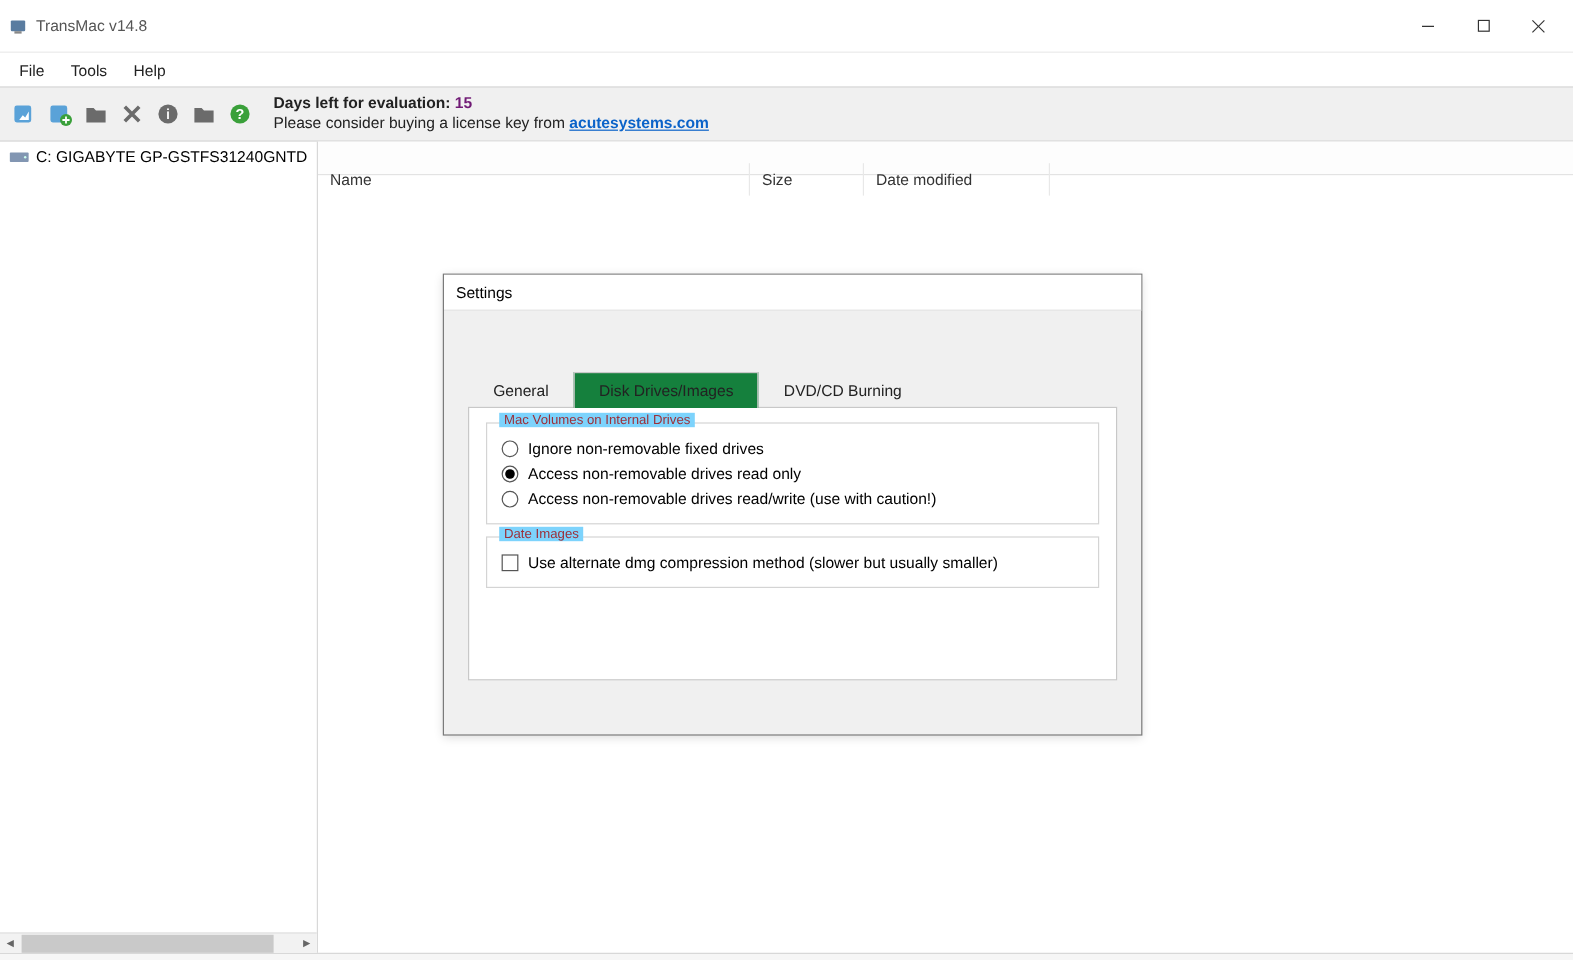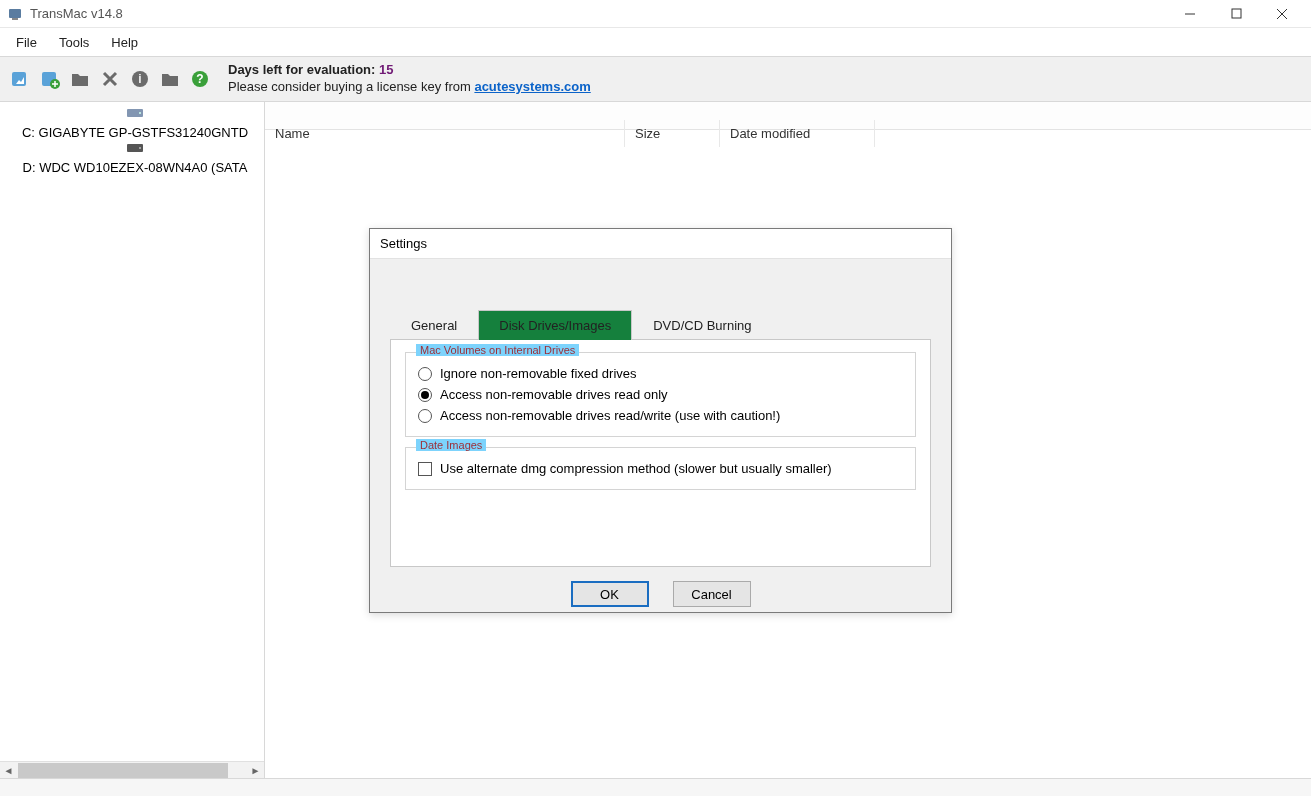--- a/index.html
+++ b/index.html
@@ -6,21 +6,21 @@
 body {
   font-family: "Segoe UI", Tahoma, sans-serif;
   font-size: 13px;
   background: #fff;
   width: 1311px;
   height: 800px;
   overflow: hidden;
   color: #000;
 }
 .titlebar {
-  height: 28px;
+  height: 44px;
   display: flex;
   align-items: center;
   padding: 0 6px;
   background: #fff;
   border-bottom: 1px solid #e8e8e8;
 }
 .titlebar .app-icon {
   width: 18px; height: 18px; margin-right: 6px;
   display: inline-flex; align-items: center; justify-content: center;
 }
@@ -56,21 +56,21 @@
 .eval-days { font-weight: bold; }
 .eval-days-val { color: #701a75; font-weight: bold; }
 .eval-link { color: #0b63c9; text-decoration: underline; font-weight: bold; }
 .main-area { display: flex; height: calc(800px - 32px - 28px - 46px - 18px); }
 .tree-pane {
   width: 265px;
   border-right: 1px solid #d8d8d8;
   padding: 4px 0 0 6px;
   position: relative;
 }
-.tree-item { display: flex; align-items: center; gap: 6px; padding: 1px 2px; white-space: nowrap; overflow: hidden; flex-direction: column; }
+.tree-item { display: flex; align-items: center; gap: 6px; padding: 1px 2px; white-space: nowrap; overflow: hidden; }
 .drive-ic { width: 16px; height: 12px; }
 .tree-scroll {
   position: absolute; bottom: 0; left: 0; right: 0; height: 17px;
   border-top: 1px solid #e0e0e0;
   display: flex; align-items: center;
   background: #f2f2f2;
 }
 .sc-arrow { width: 17px; height: 17px; display: flex; align-items: center; justify-content: center; color: #666; font-size: 10px; }
 .sc-thumb { width: 210px; height: 15px; background: #c9c9c9; border-radius: 0; margin-left: 1px; }
 .list-pane { flex: 1; position: relative; }
@@ -258,27 +258,20 @@
 </div>
 
 <div class="main-area">
   <div class="tree-pane">
     <div class="tree-item">
       <svg class="drive-ic" viewBox="0 0 16 12">
           <rect x="0" y="2" width="16" height="8" rx="1" fill="#8296b2"></rect>
           <circle cx="13" cy="6" r="1" fill="#cfe"></circle>
         </svg>
       <span>C:  GIGABYTE GP-GSTFS31240GNTD</span>
-    </div>
-    <div class="tree-item">
-      <svg class="drive-ic" viewBox="0 0 16 12">
-          <rect x="0" y="2" width="16" height="8" rx="1" fill="#555"></rect>
-          <circle cx="13" cy="6" r="1" fill="#bbb"></circle>
-        </svg>
-      <span>D:  WDC WD10EZEX-08WN4A0 (SATA</span>
     </div>
     <div class="tree-scroll">
       <div class="sc-arrow">◄</div>
       <div class="sc-thumb"></div>
       <div class="sc-arrow" style="margin-left:auto">►</div>
     </div>
   </div>
   <div class="list-pane">
     <div class="list-header">
       <div class="col name">Name</div>
@@ -315,18 +308,14 @@
         </div>
       </div>
       <div class="fieldset">
         <span class="fs-legend">Date Images</span>
         <div class="check-row">
           <span class="checkbox"></span>
           <span>Use alternate dmg compression method (slower but usually smaller)</span>
         </div>
       </div>
     </div>
-    <div class="dlg-buttons">
-      <div class="btn default">OK</div>
-      <div class="btn">Cancel</div>
-    </div>
   </div>
 </div>
 
 </body></html>

